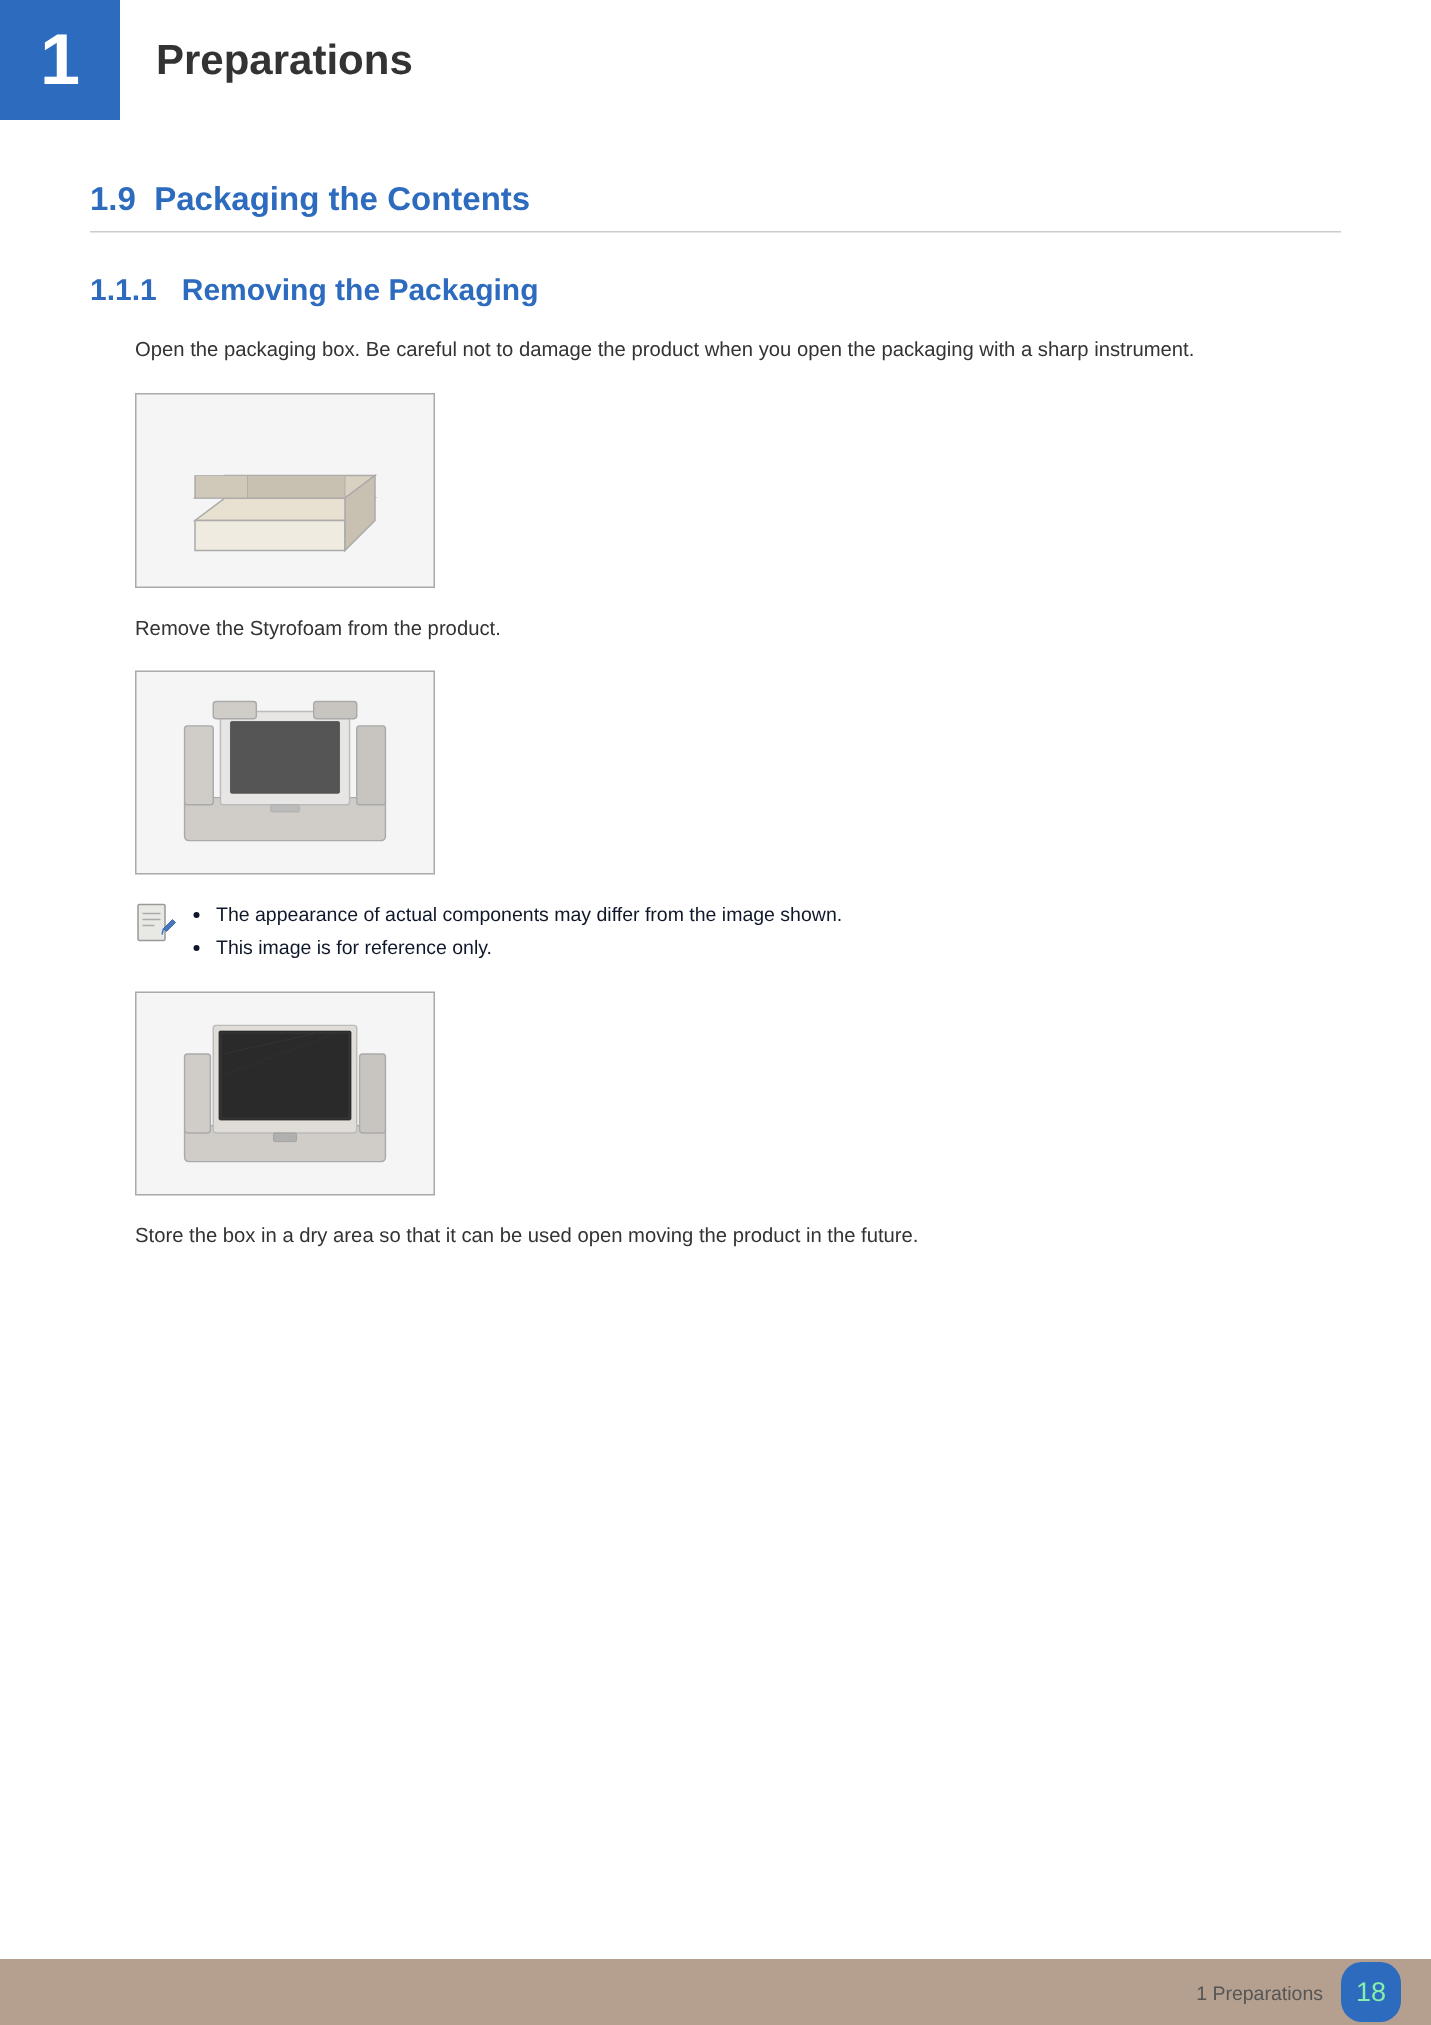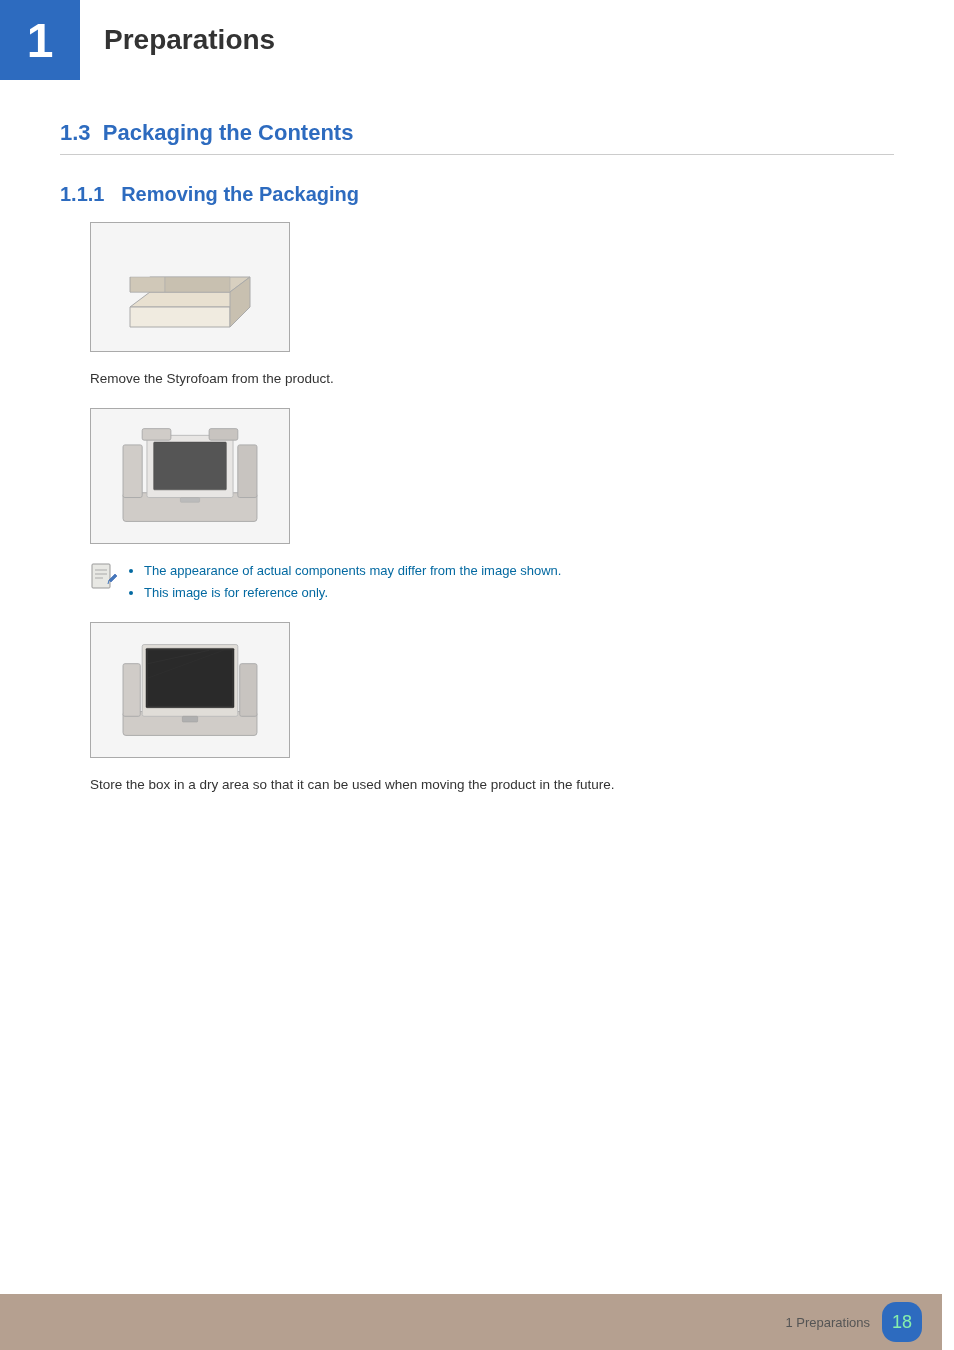--- a/index.html
+++ b/index.html
@@ -141,31 +141,31 @@
       margin-top: 2px;
     }
 
     .note-list {
       list-style: disc;
       padding-left: 16px;
     }
 
     .note-list li {
       font-size: 13px;
-      color: #0369a1;
+      color: #0f172a;
       line-height: 1.7;
     }
 
     
     .page-footer {
       position: absolute;
       bottom: 0;
       left: 0;
-      right: 12px;
-      height: 56px;
+      right: 0;
+      height: 44px;
       background: #b5a090;
       display: flex;
       align-items: center;
       justify-content: flex-end;
       padding-right: 20px;
     }
 
     .footer-text {
       font-size: 13px;
       color: #555;
@@ -193,29 +193,30 @@
     <span>1</span>
   </div>
   <div class="chapter-title">
     <span>Preparations</span>
   </div>
 </div>
 
 <div class="content-area">
 
   <div class="section-11-title">
-    <span>1.3</span>&nbsp;&nbsp;<span>Packaging the Contents</span>
+    <span>1.9</span>&nbsp;&nbsp;<span>Packaging the Contents</span>
   </div>
 
   <div class="subsection-title">
     <span>1.1.1</span>&nbsp;&nbsp;&nbsp;<span>Removing the Packaging</span>
   </div>
 
   <div class="subsection-content">
 
+    <p class="body-text">Open the packaging box. Be careful not to damage the product when you open the packaging with a sharp instrument.</p>
 
     <div class="image-box">
       <svg class="carton-svg" viewBox="0 0 160 100" xmlns="http://www.w3.org/2000/svg">
 
         <polygon points="20,70 120,70 140,55 40,55" fill="#e8e0d0" stroke="#aaa" stroke-width="1"></polygon>
 
         <polygon points="20,70 120,70 120,90 20,90" fill="#f0ebe0" stroke="#aaa" stroke-width="1"></polygon>
 
         <polygon points="20,55 120,55 140,40 40,40" fill="#d8d0c0" stroke="#aaa" stroke-width="1"></polygon>
 
@@ -281,21 +282,21 @@
 
         <rect x="36" y="16" width="88" height="58" fill="#2a2a2a"></rect>
 
         <line x1="36" y1="30" x2="100" y2="16" stroke="#444" stroke-width="0.5" opacity="0.5"></line>
         <line x1="36" y1="45" x2="115" y2="16" stroke="#444" stroke-width="0.5" opacity="0.3"></line>
 
         <rect x="72" y="85" width="16" height="6" rx="1" fill="#b0b0b0" stroke="#999" stroke-width="0.5"></rect>
       </svg>
     </div>
 
-    <p class="body-text">Store the box in a dry area so that it can be used when moving the product in the future.</p>
+    <p class="body-text">Store the box in a dry area so that it can be used open moving the product in the future.</p>
 
   </div>
 </div>
 
 <div class="page-footer">
   <span class="footer-text">1 Preparations</span>
   <div class="footer-page-number">18</div>
 </div>
 
 </body></html>

